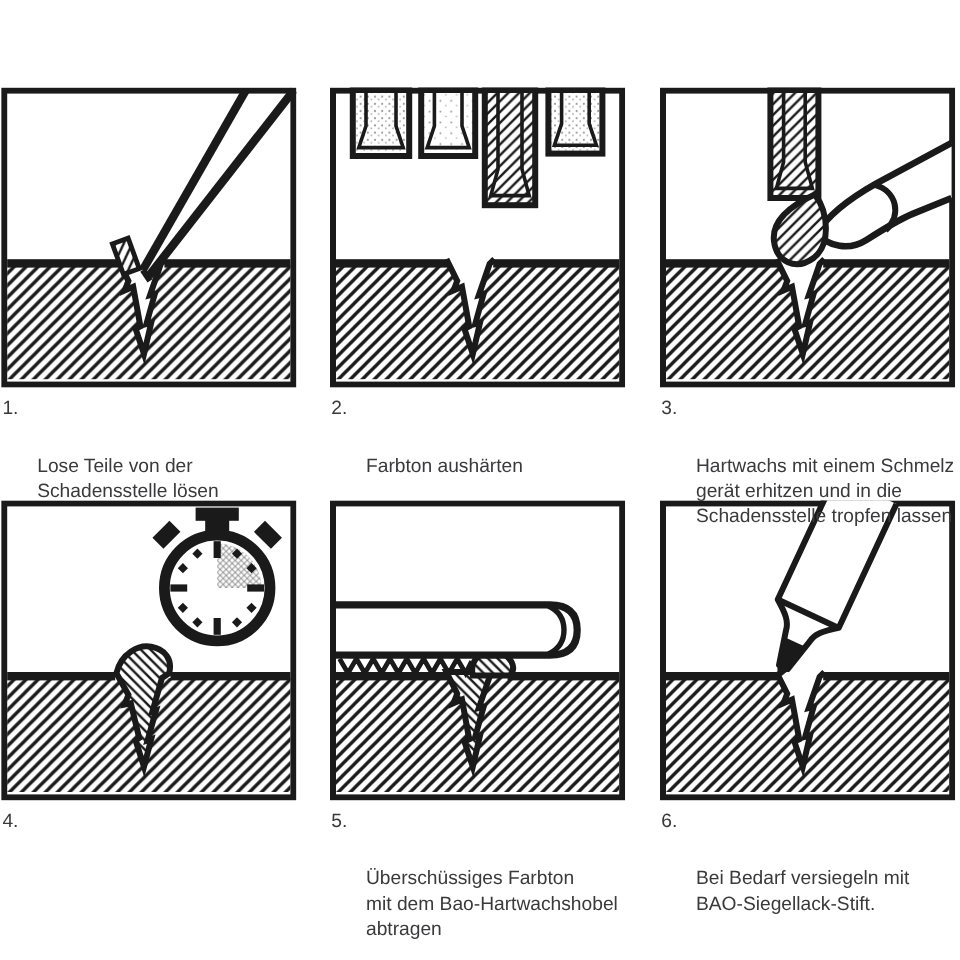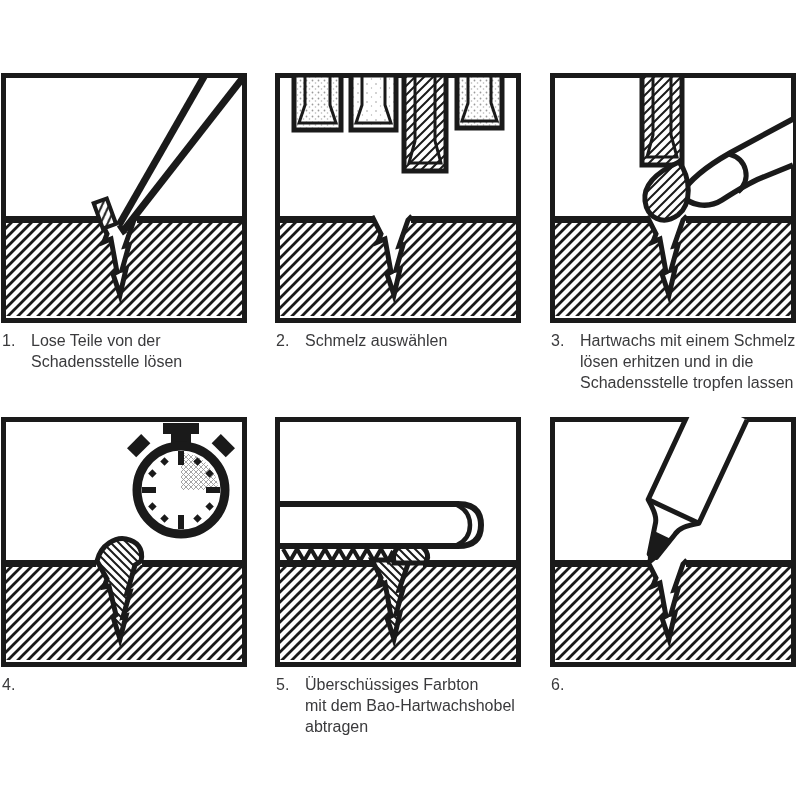--- a/index.html
+++ b/index.html
@@ -2,21 +2,21 @@
 <html><head>
 <meta charset="utf-8">
 <style>
   html,body{margin:0;padding:0;background:#ffffff;}
   .page{position:relative;width:800px;height:800px;background:#ffffff;
         font-family:"Liberation Sans",sans-serif;overflow:hidden;}
   .panel{position:absolute;}
   .caption{position:absolute;display:flex;color:#3a3a3c;font-size:16px;
            line-height:21px;width:252px;}
   .caption .num{flex:0 0 29px;width:29px;}
-  .caption .txt{white-space:pre-line;}
+  .caption .txt{white-space:pre-line;margin-top:48px;}
   svg{display:block;}
 </style>
 </head>
 <body>
 
 <div class="page">
 
   <svg width="0" height="0" style="position:absolute" aria-hidden="true">
     <defs>
       <pattern id="hatchS" patternUnits="userSpaceOnUse" width="10" height="10">
@@ -172,34 +172,36 @@
     </g>
   </svg>
 
   <div class="caption" style="left:2px;top:330px">
     <span class="num">1.</span>
     <span class="txt">Lose Teile von der
 Schadensstelle lösen</span>
   </div>
   <div class="caption" style="left:276px;top:330px">
     <span class="num">2.</span>
-    <span class="txt">Schmelz auswählen</span>
+    <span class="txt">Farbton aushärten</span>
   </div>
   <div class="caption" style="left:551px;top:330px">
     <span class="num">3.</span>
     <span class="txt">Hartwachs mit einem Schmelz
-lösen erhitzen und in die
+gerät erhitzen und in die
 Schadensstelle tropfen lassen</span>
   </div>
   <div class="caption" style="left:2px;top:674px">
     <span class="num">4.</span>
   </div>
   <div class="caption" style="left:276px;top:674px">
     <span class="num">5.</span>
     <span class="txt">Überschüssiges Farbton
 mit dem Bao-Hartwachshobel
 abtragen</span>
   </div>
   <div class="caption" style="left:551px;top:674px">
     <span class="num">6.</span>
+    <span class="txt">Bei Bedarf versiegeln mit
+BAO-Siegellack-Stift.</span>
   </div>
 
 </div>
 
 </body></html>

